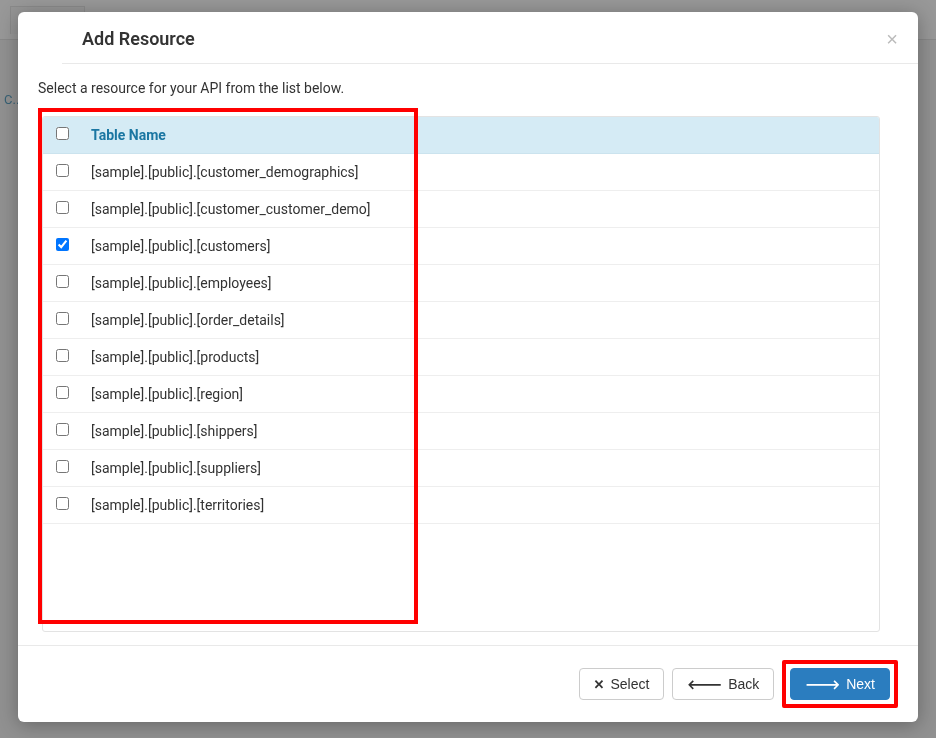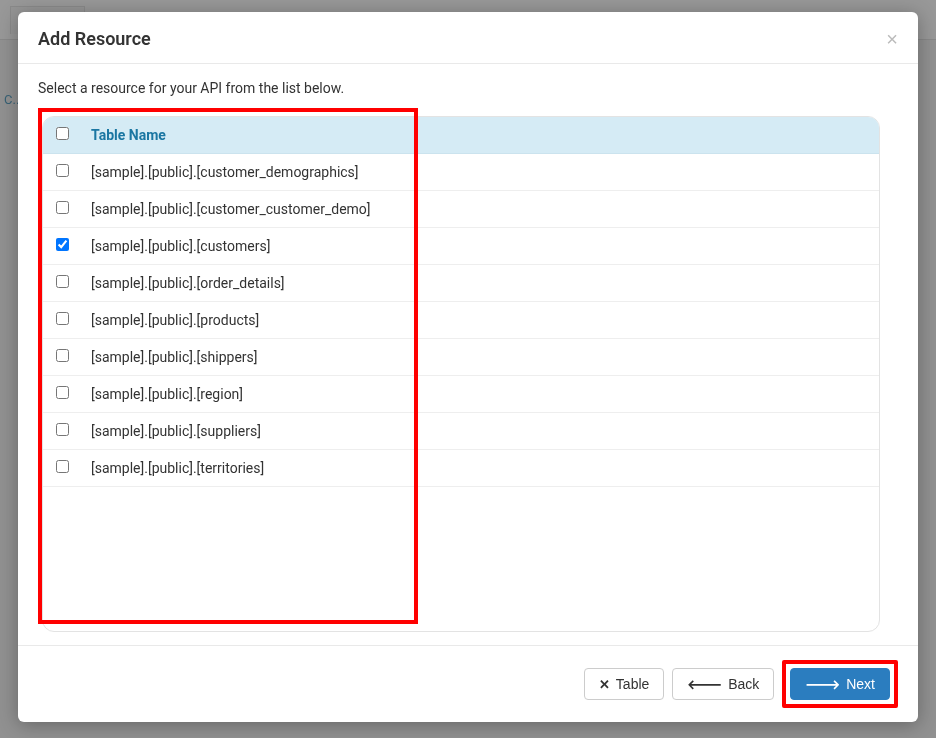--- a/index.html
+++ b/index.html
@@ -38,20 +38,21 @@
       box-shadow: 0 3px 20px rgba(0,0,0,0.3);
       display: flex;
       flex-direction: column;
     }
     .modal-header {
       padding: 16px 20px 14px 20px;
       border-bottom: 1px solid #e9e9e9;
       display: flex;
       justify-content: space-between;
       align-items: center;
+      margin-left: 44px;
     }
     .modal-title {
       font-size: 18px;
       font-weight: 600;
       color: #333;
     }
     .close-btn {
       font-size: 20px;
       color: #bbb;
       cursor: pointer;
@@ -81,21 +82,21 @@
       pointer-events: none;
     }
     .table-wrap {
       position: absolute;
       top: 104px;
       left: 24px;
       right: 38px;
       height: 516px;
       overflow-y: scroll;
       border: 1px solid #e3e3e3;
-      border-radius: 12px;
+      border-radius: 3px;
     }
     .table-wrap::-webkit-scrollbar { width: 16px; }
     .table-wrap::-webkit-scrollbar-track { background: #f1f1f1; }
     .table-wrap::-webkit-scrollbar-thumb { background: #c1c1c1; border-radius: 2px; }
     table { width: 100%; border-collapse: collapse; }
     thead th {
       background: #d5ebf5;
       color: #1a76a2;
       text-align: left;
       font-weight: 700;
@@ -190,50 +191,54 @@
           <tr>
             <td class="checkbox-col"><input type="checkbox" style=""></td>
             <td>[sample].[public].[customer_customer_demo]</td>
           </tr>
           <tr>
             <td class="checkbox-col"><input type="checkbox" checked="" style=""></td>
             <td>[sample].[public].[customers]</td>
           </tr>
           <tr>
             <td class="checkbox-col"><input type="checkbox" style=""></td>
+            <td>[sample].[public].[employees]</td>
+          </tr>
+          <tr>
+            <td class="checkbox-col"><input type="checkbox" style=""></td>
             <td>[sample].[public].[order_details]</td>
           </tr>
           <tr>
             <td class="checkbox-col"><input type="checkbox" style=""></td>
             <td>[sample].[public].[products]</td>
           </tr>
           <tr>
             <td class="checkbox-col"><input type="checkbox" style=""></td>
+            <td>[sample].[public].[region]</td>
+          </tr>
+          <tr>
+            <td class="checkbox-col"><input type="checkbox" style=""></td>
             <td>[sample].[public].[shippers]</td>
-          </tr>
-          <tr>
-            <td class="checkbox-col"><input type="checkbox" style=""></td>
-            <td>[sample].[public].[region]</td>
           </tr>
           <tr>
             <td class="checkbox-col"><input type="checkbox" style=""></td>
             <td>[sample].[public].[suppliers]</td>
           </tr>
           <tr>
             <td class="checkbox-col"><input type="checkbox" style=""></td>
             <td>[sample].[public].[territories]</td>
           </tr>
         </tbody>
     </table>
   </div>
 
   <div class="modal-footer">
     <button class="btn">
       <span class="icon">✕</span>
-      <span>Table</span>
+      <span>Select</span>
     </button>
     <button class="btn">
       <span class="icon">🡐</span>
       <span>Back</span>
     </button>
     <span class="highlight-next">
       <button class="btn btn-primary">
         <span class="icon">🡒</span>
         <span>Next</span>
       </button>

